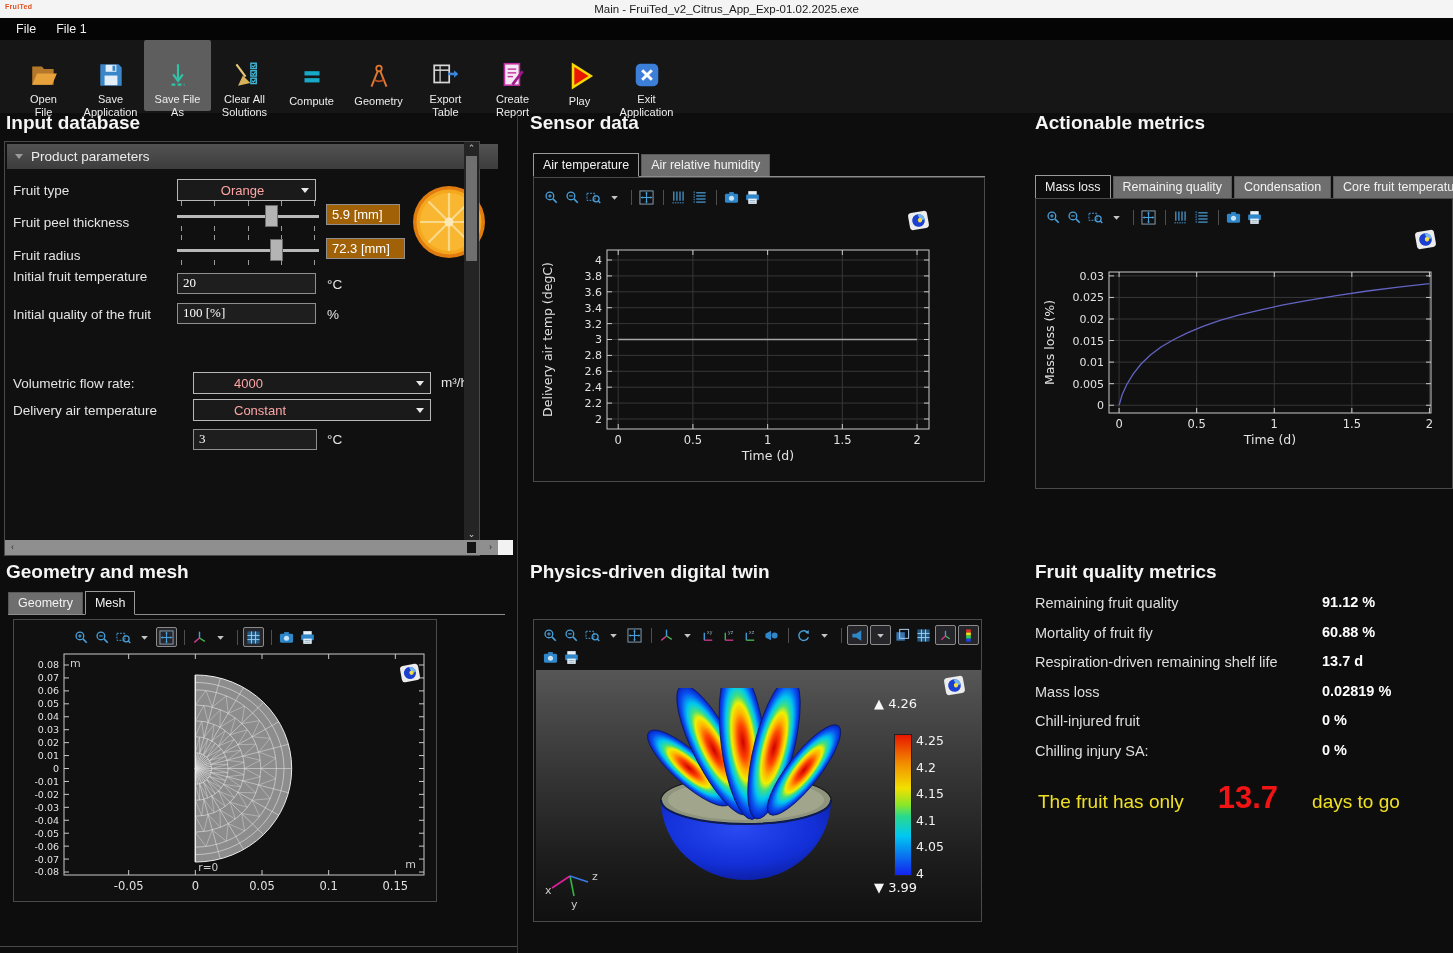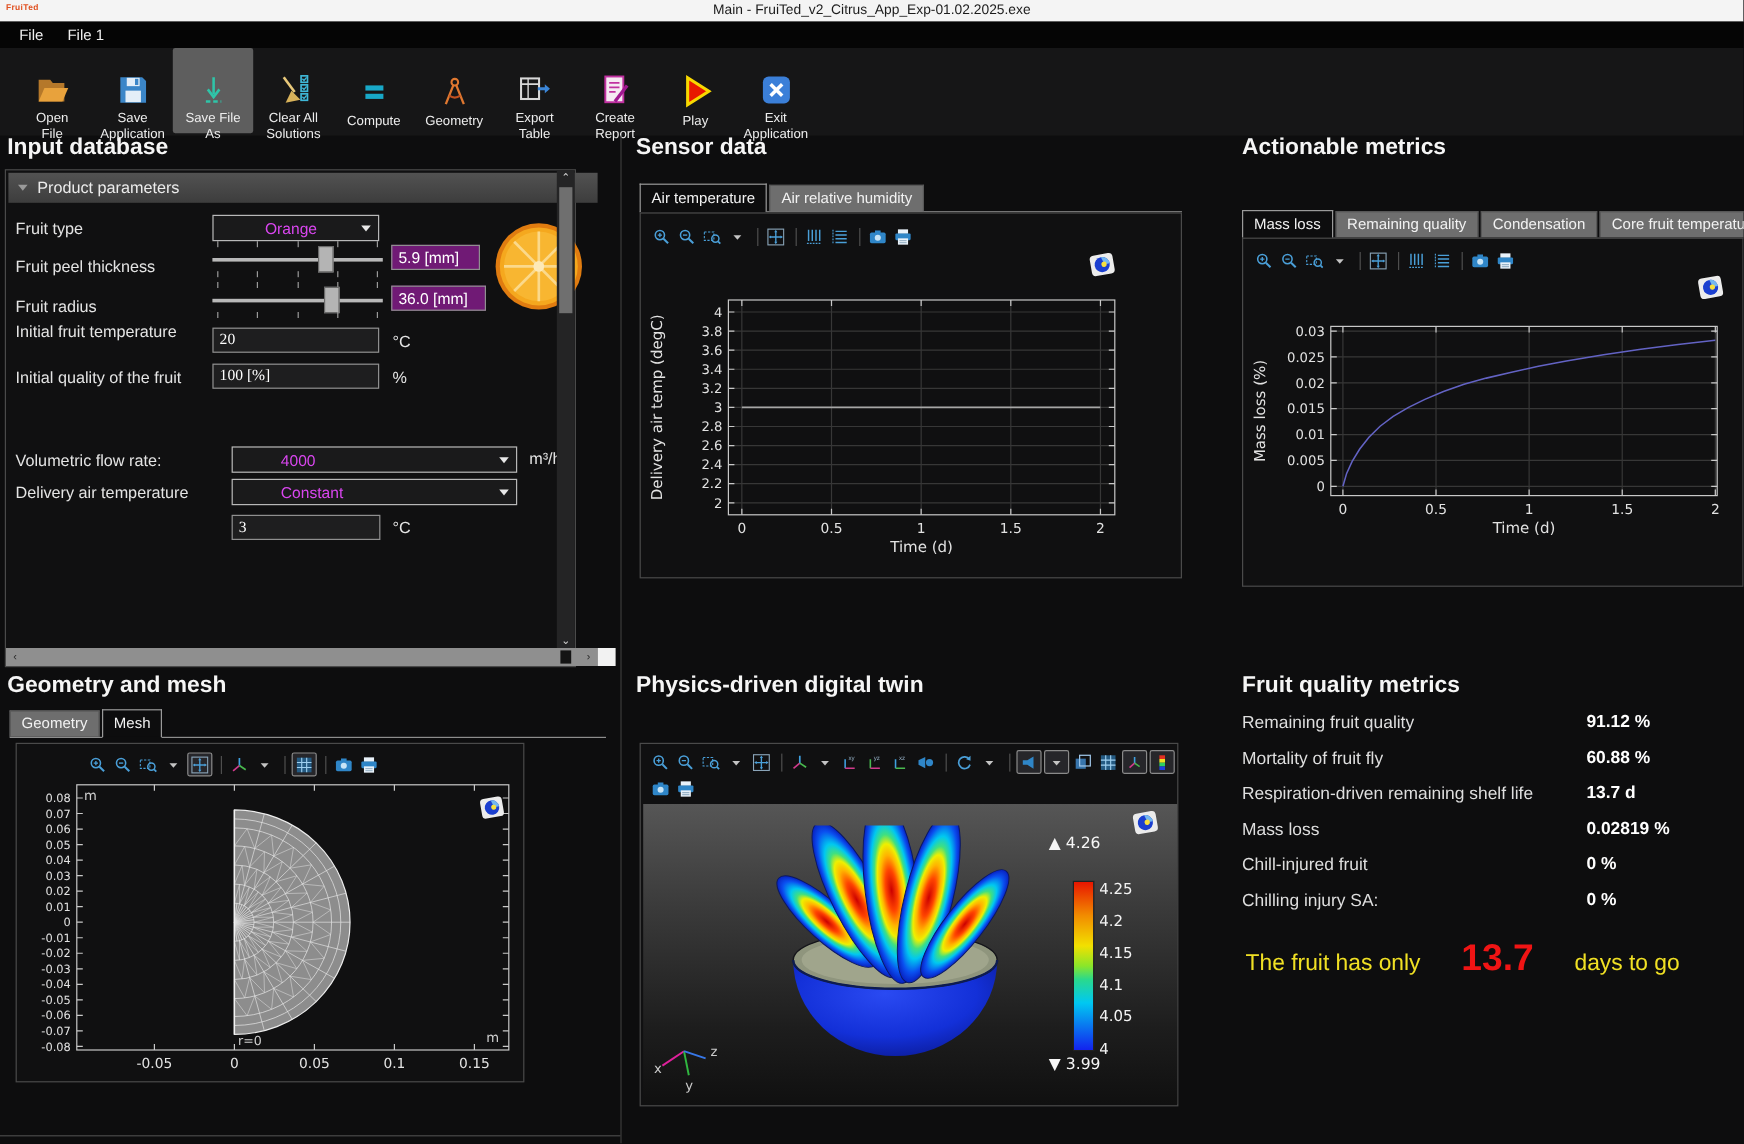--- a/index.html
+++ b/index.html
@@ -31,28 +31,28 @@
   .tab.active{background:#0d0d0e;border:1px solid #9a9a9a;border-bottom:1px solid #0d0d0e;
               margin-bottom:-1px;padding-top:4px}
   
   .sec-hdr{background:linear-gradient(#525252,#3d3d3d);height:25px;display:flex;align-items:center;
            font-size:13.5px;color:#ececec;padding-left:8px;box-sizing:border-box}
   .sec-hdr .tri{width:0;height:0;border-left:4px solid transparent;border-right:4px solid transparent;
                 border-top:5px solid #9a9a9a;margin-right:8px}
   .flabel{font-size:13.5px;color:#e4e4e4;white-space:nowrap}
   .tinput{background:#1e1e1f;border:1px solid #8f8f8f;color:#fff;font-size:13px;
           font-family:Liberation Serif, serif;padding:1px 5px;box-sizing:border-box}
-  .dropdown{background:#1a1a1b;border:1px solid #b8b8b8;color:#d946ef;font-size:13px;display:flex;
+  .dropdown{background:#1a1a1b;border:1px solid #b8b8b8;color:#fca5a5;font-size:13px;display:flex;
             align-items:center;box-sizing:border-box;padding:0 6px}
   .dropdown .ddtxt{flex:1;text-align:center}
   .dropdown.left .ddtxt{text-align:left;padding-left:34px}
   .dropdown .ddcaret{width:0;height:0;border-left:4.5px solid transparent;border-right:4.5px solid transparent;
                      border-top:5.5px solid #e8e8e8}
   .unit{font-size:13.5px;color:#e4e4e4}
-  .valbox{background:#701a75;border:1px solid #8f8f8f;color:#fff;font-size:13px;display:flex;
+  .valbox{background:#a16207;border:1px solid #8f8f8f;color:#fff;font-size:13px;display:flex;
           align-items:center;padding-left:5px;box-sizing:border-box}
   
   .slider{height:30px}
   .slider .strack{position:absolute;left:0;right:0;top:14px;height:3px;background:#b8b8b8}
   .slider .sticks-t,.slider .sticks-b{position:absolute;left:4px;right:4px;height:5px;display:flex;justify-content:space-between}
   .slider .sticks-t{top:0}.slider .sticks-b{bottom:0}
   .slider i{width:1px;height:5px;background:#9a9a9a}
   .slider .sthumb{position:absolute;top:4px;width:13px;height:22px;background:#b4b4b4;border:1px solid #6a6a6a;box-sizing:border-box}
   
   .vscroll{background:#242425;width:15px}
@@ -260,21 +260,21 @@
     <span class="strack"></span>
     <span class="sthumb" style="left: calc(70% - 6px);"></span>
     <span class="sticks-b">
         <i></i>
         <i></i>
         <i></i>
         <i></i>
         <i></i>
       </span>
   </div>
-  <div class="abs valbox" style="left:321px;top:96px;width:79px;height:21px">36.0 [mm]</div>
+  <div class="abs valbox" style="left:321px;top:96px;width:79px;height:21px">72.3 [mm]</div>
 
   <svg class="abs" style="left:406px;top:42px" width="76" height="76" viewBox="0 0 76 76">
     <circle cx="38" cy="38" r="36" fill="#e07c10"></circle>
     <circle cx="38" cy="38" r="32.5" fill="#f5a81e"></circle>
     <circle cx="38" cy="38" r="29" fill="#f8b631"></circle>
     <g stroke="#fbd98b" stroke-width="2.2">
       <line x1="38" y1="9" x2="38" y2="67"></line>
         <line x1="9" y1="38" x2="67" y2="38"></line>
       <line x1="17.5" y1="17.5" x2="58.5" y2="58.5"></line>
         <line x1="58.5" y1="17.5" x2="17.5" y2="58.5"></line>

